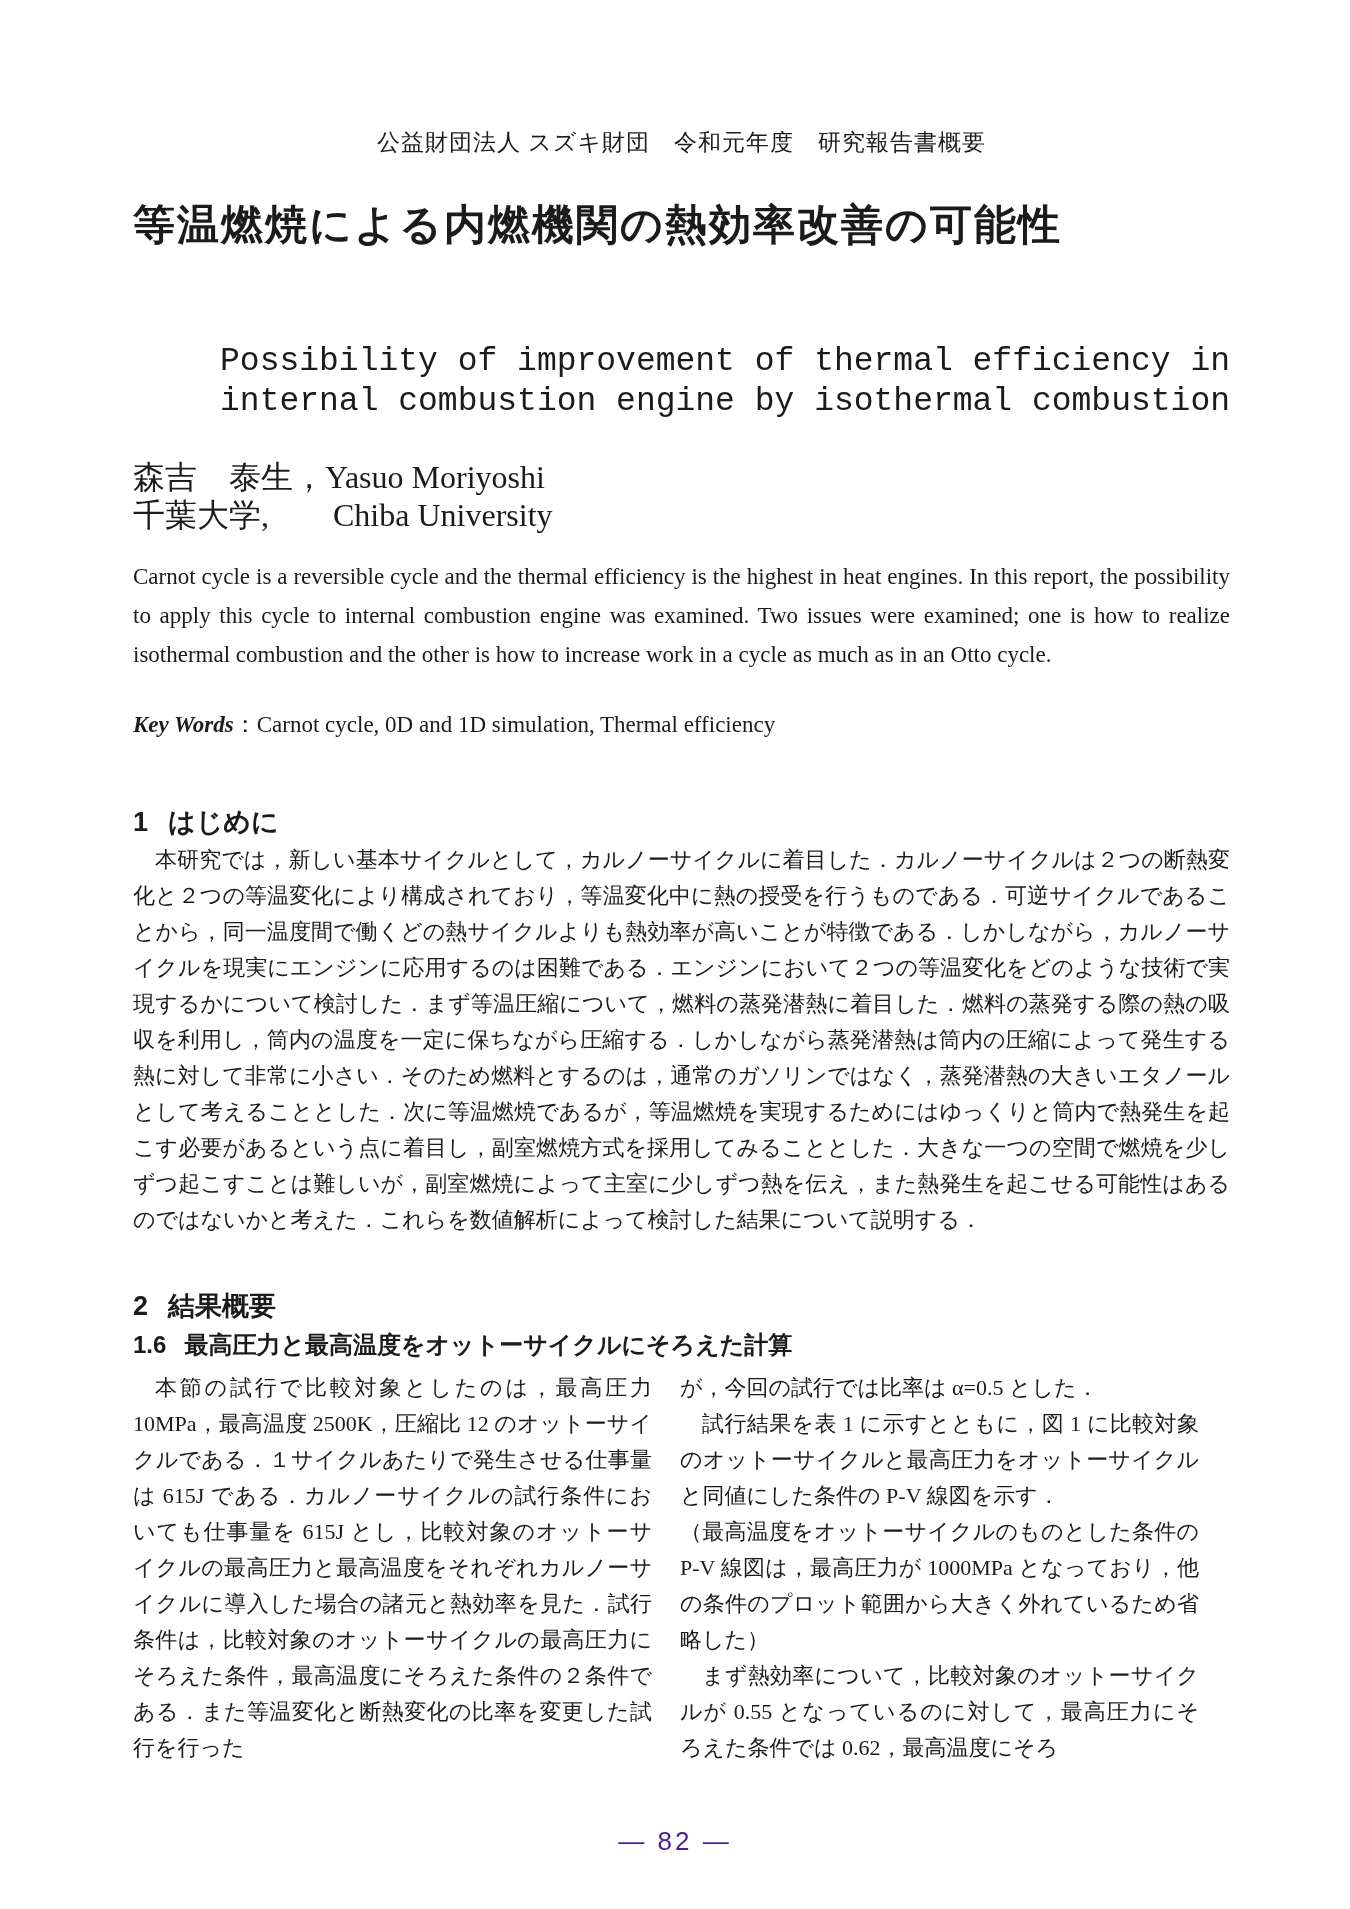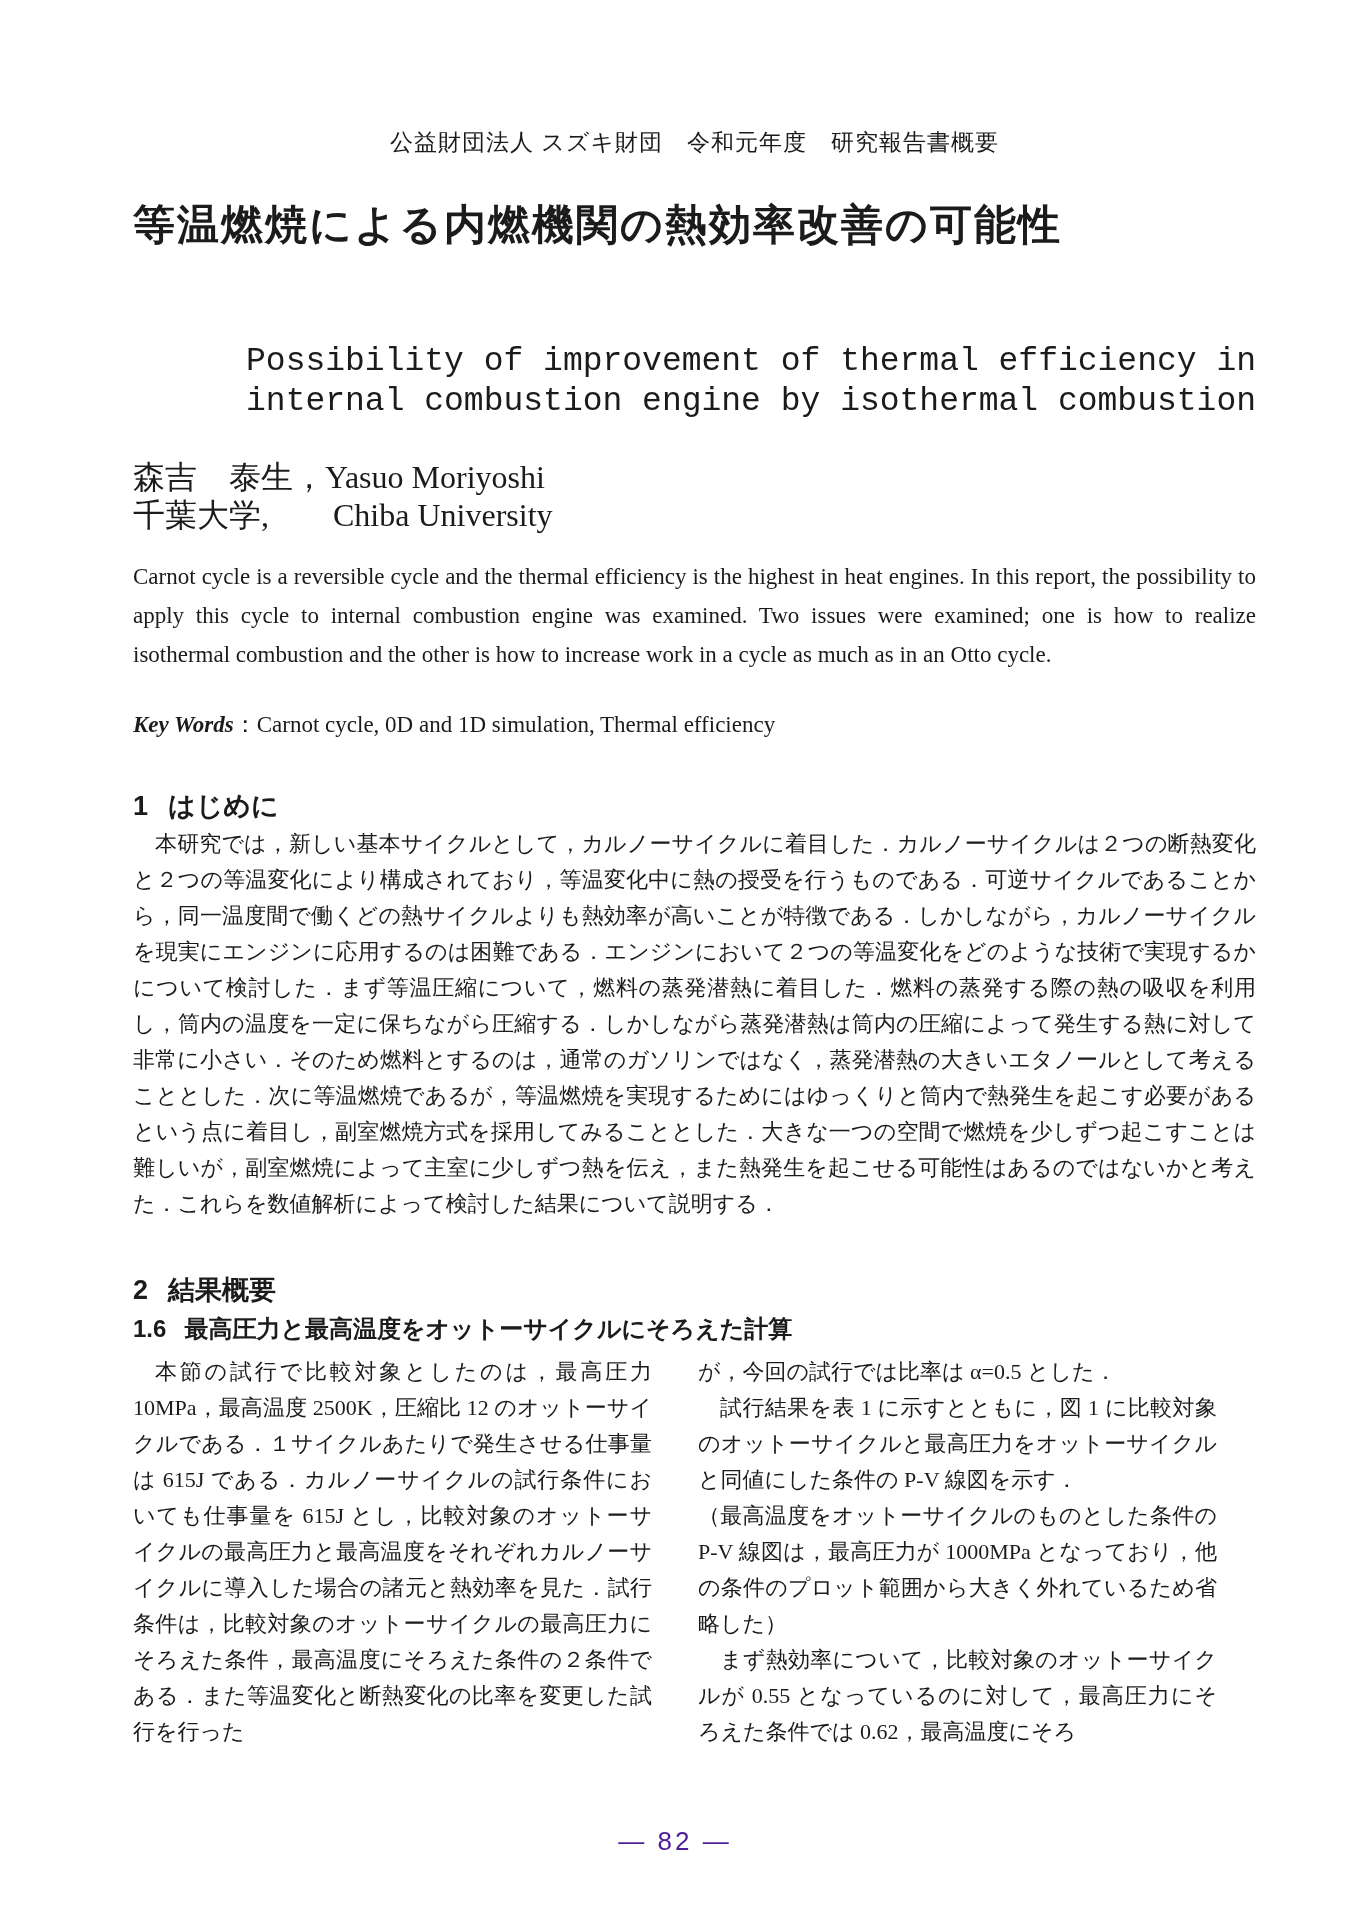--- a/index.html
+++ b/index.html
@@ -8,21 +8,21 @@
     background: #ffffff;
   }
   .page {
     position: relative;
     width: 1350px;
     height: 1909px;
     margin: 0 auto;
     background: #ffffff;
     color: #1b1b1b;
     box-sizing: border-box;
-    padding: 128px 94px 0 133px;
+    padding: 128px 120px 0 133px;
     overflow: hidden;
   }
   .publisher {
     text-align: center;
     font-family: "Liberation Sans", sans-serif;
     font-size: 23px;
     letter-spacing: 1px;
     line-height: 28px;
   }
   .title-ja {
@@ -66,42 +66,42 @@
     font-weight: 700;
     font-style: italic;
   }
   .sec-heading {
     font-family: "Liberation Sans", sans-serif;
     font-weight: 700;
     font-size: 27px;
     line-height: 32px;
   }
   .sec-heading .sec-num { display: inline-block; margin-right: 20px; }
-  .h-s1 { margin-top: 50px; }
+  .h-s1 { margin-top: 66px; }
   .h-s2 { margin-top: 52px; }
   .h-s21 {
     margin-top: 8px;
     font-family: "Liberation Sans", sans-serif;
     font-weight: 700;
     font-size: 24px;
     line-height: 30px;
   }
   .h-s21 .sec-num { display: inline-block; margin-right: 18px; }
   .body-para {
     margin: 4px 0 0 0;
     font-family: "Liberation Serif", serif;
     font-size: 22px;
     line-height: 36px;
     text-align: justify;
     text-justify: inter-ideograph;
     text-indent: 22px;
   }
   .columns {
     display: flex;
-    gap: 46px;
+    gap: 28px;
     margin-top: 10px;
   }
   .col {
     width: 519px;
     font-family: "Liberation Serif", serif;
     font-size: 22px;
     line-height: 36px;
     text-align: justify;
     text-justify: inter-ideograph;
   }

